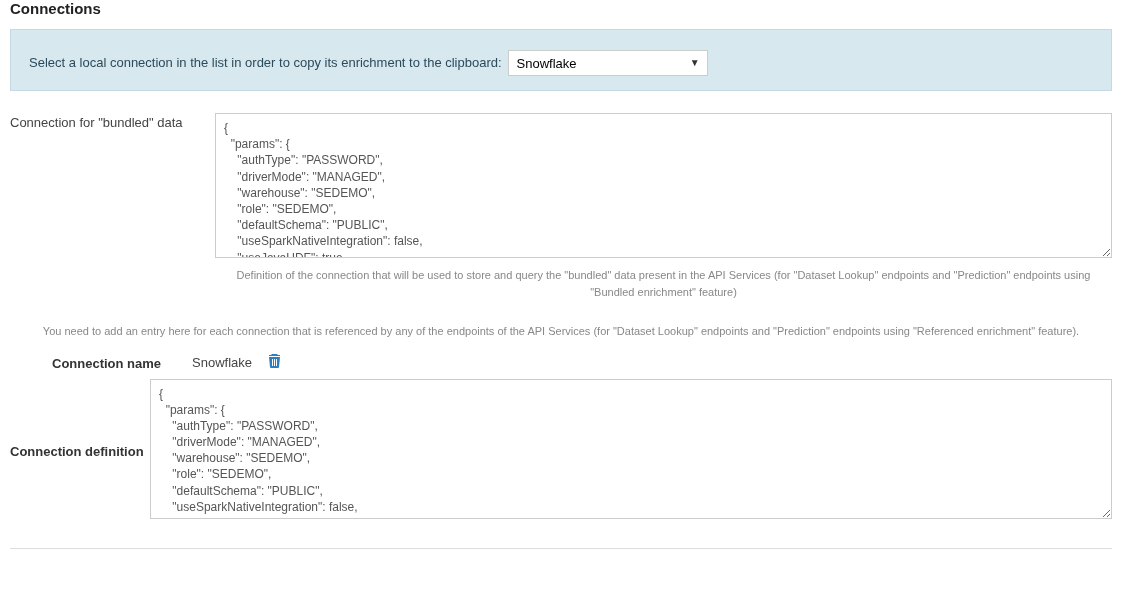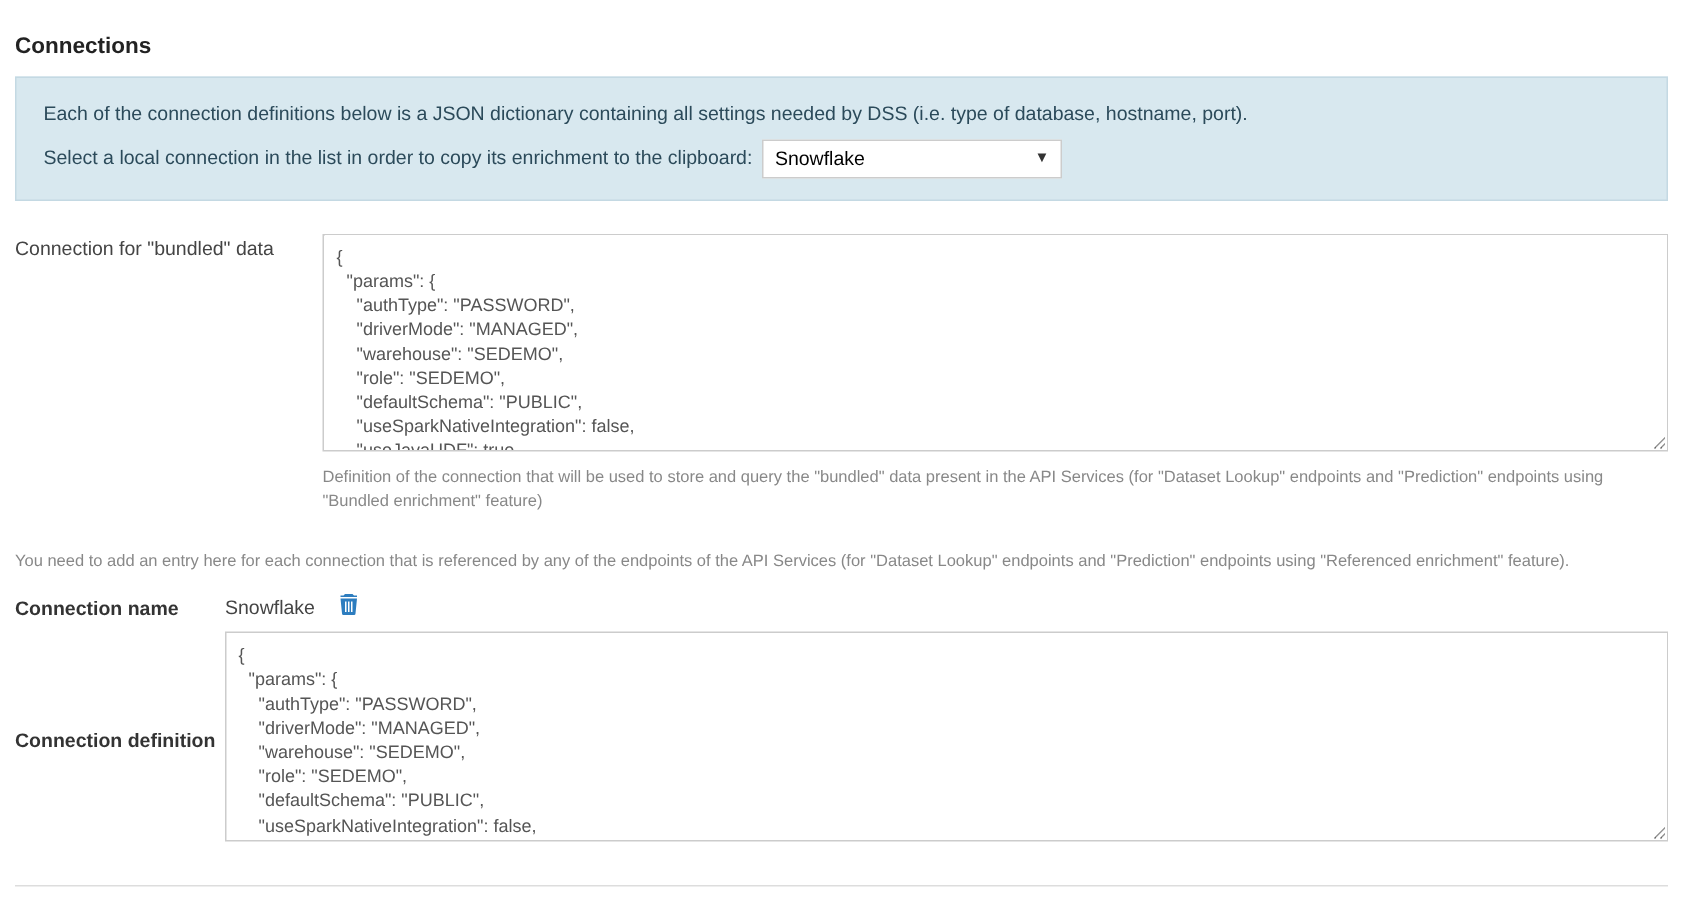--- a/index.html
+++ b/index.html
@@ -9,21 +9,21 @@
     font-family: -apple-system, BlinkMacSystemFont, "Segoe UI", Arial, sans-serif;
     font-size: 13px;
     color: #333;
     background: #fff;
     width: 1122px;
   }
   h2 {
     font-size: 15px;
     font-weight: 700;
     color: #222;
-    margin: 22px 0 12px 0;
+    margin: 0 0 12px 0;
   }
   .info-box {
     background: #d8e8ef;
     border: 1px solid #c4d9e3;
     padding: 14px 18px;
     color: #2b4a5a;
     font-size: 13px;
     line-height: 1.6;
   }
   .info-box .row2 {
@@ -81,24 +81,26 @@
     white-space: pre;
     overflow-y: scroll;
   }
   .ta-bundled { height: 145px; }
   .ta-ref { height: 140px; }
   .helper-text {
     font-size: 11px;
     color: #888;
     line-height: 1.5;
     margin-top: 6px;
+    text-align: center;
   }
   .sub-row {
     display: flex;
     margin-top: 14px;
+    margin-left: 42px;
   }
   .sub-label {
     width: 140px;
     flex-shrink: 0;
     font-size: 13px;
     font-weight: 700;
     color: #333;
     padding-top: 2px;
   }
   .sub-body {
@@ -131,21 +133,20 @@
     border-top: 1px solid #ddd;
     margin: 26px 0 0 0;
   }
 </style>
 </head>
 <body>
 
 <h2>Connections</h2>
 
 <div class="info-box">
-  <div>Each of the connection definitions below is a JSON dictionary containing all settings needed by DSS (i.e. type of database, hostname, port).</div>
   <div class="row2">
     <span>Select a local connection in the list in order to copy its enrichment to the clipboard:</span>
     <span class="select-wrap">
       <select>
         <option>Snowflake</option>
       </select>
       <span class="caret">▼</span>
     </span>
   </div>
 </div>

